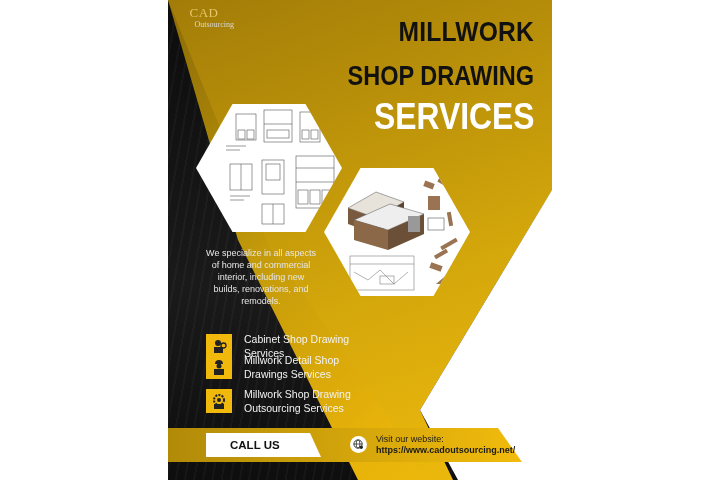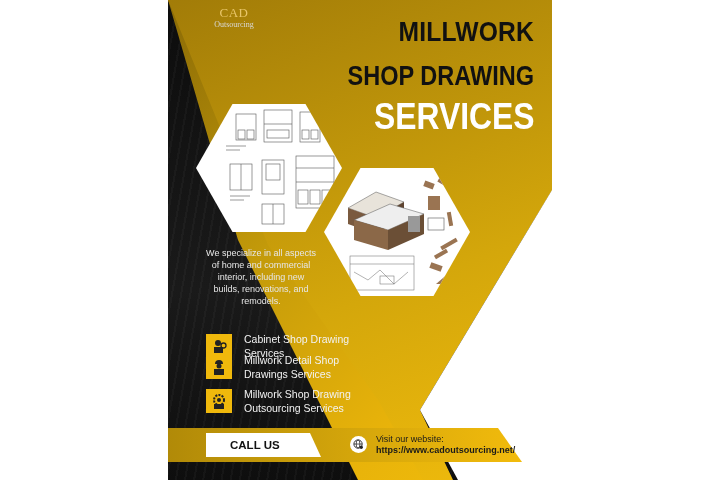--- a/index.html
+++ b/index.html
@@ -10,23 +10,23 @@
       linear-gradient(180deg,#0c0c0c 0%,#1a1a1a 60%,#0e0e0e 100%); }
   .bg-gold { position:absolute; inset:0;
       background:linear-gradient(135deg,#8a6a06 0%,#c39a0a 40%,#e8b30a 75%,#f3bf0c 100%);
       clip-path:polygon(0 0,384px 0,384px 190px,250px 410px,272px 480px,255px 480px,0 480px,0 480px,190px 480px,80px 260px,70px 240px,0 0); }
   .bg-gold2 { position:absolute; inset:0;
       background:linear-gradient(160deg,#a27c08 0%,#d4a70b 60%,#f0bb0c 100%);
       clip-path:polygon(0 0,384px 0,384px 190px,252px 410px,285px 480px,255px 480px,210px 400px,100px 245px,0 0); }
   .bg-white { position:absolute; inset:0; background:#ffffff;
       clip-path:polygon(384px 190px,384px 480px,290px 480px,252px 410px); }
 
-  .logo { position:absolute; left:6px; top:6px; color:#e9c66a; text-align:center; width:60px;margin-left:30px; }
+  .logo { position:absolute; left:6px; top:6px; color:#e9c66a; text-align:center; width:60px; }
   .logo-cad { font-family:"Liberation Serif", serif; font-size:13px; letter-spacing:0.5px; line-height:14px; }
-  .logo-sub { font-family:"Liberation Serif", serif; font-size:8px; color:#d9d9d9; line-height:10px; }
+  .logo-sub { font-family:"Liberation Serif", serif; font-size:8px; color:#d9d9d9; line-height:10px;text-align:right; }
 
   .title { position:absolute; right:18px; text-align:right; font-weight:bold; font-family:"Liberation Sans", sans-serif; line-height:1; }
   .t1 { top:18px; font-size:28px; color:#111; letter-spacing:0.2px; transform:scaleX(0.88); transform-origin:right; }
   .t2 { top:62px; font-size:28px; color:#111; transform:scaleX(0.84); transform-origin:right; }
   .t3 { top:98px; font-size:37px; color:#ffffff; transform:scaleX(0.86); transform-origin:right; }
 
   .hex { position:absolute; background:#fff; clip-path:polygon(25% 0,75% 0,100% 50%,75% 100%,25% 100%,0 50%); }
   .hex1 { left:28px; top:104px; width:146px; height:128px; }
   .hex2 { left:156px; top:168px; width:146px; height:128px; }
   .hex svg { width:100%; height:100%; display:block; }

